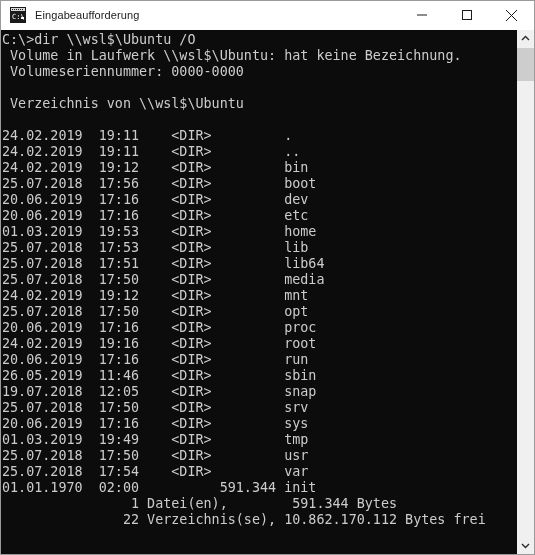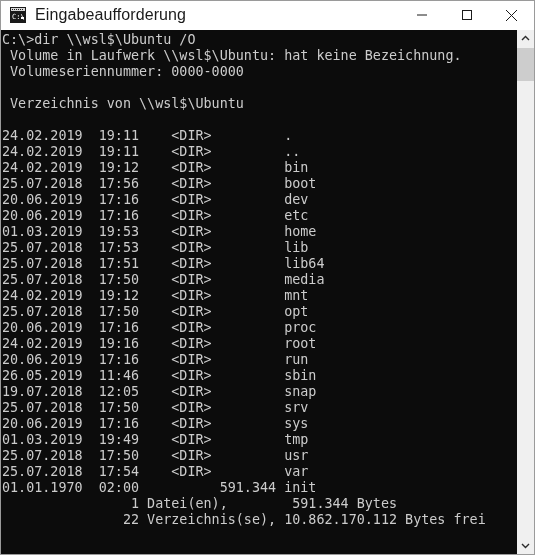--- a/index.html
+++ b/index.html
@@ -40,21 +40,21 @@
   #app-icon {
     width: 16px;
     height: 16px;
     margin-left: 9px;
     margin-right: 9px;
     flex: 0 0 auto;
     display: block;
   }
   #title-text {
     font-family: "Liberation Sans", sans-serif;
-    font-size: 16px;
+    font-size: 11px;
     color: #1b1b1b;
     line-height: 28px;
     white-space: nowrap;
     letter-spacing: 0.1px;
   }
   #window-controls {
     position: absolute;
     right: 0;
     top: 0;
     height: 28px;

